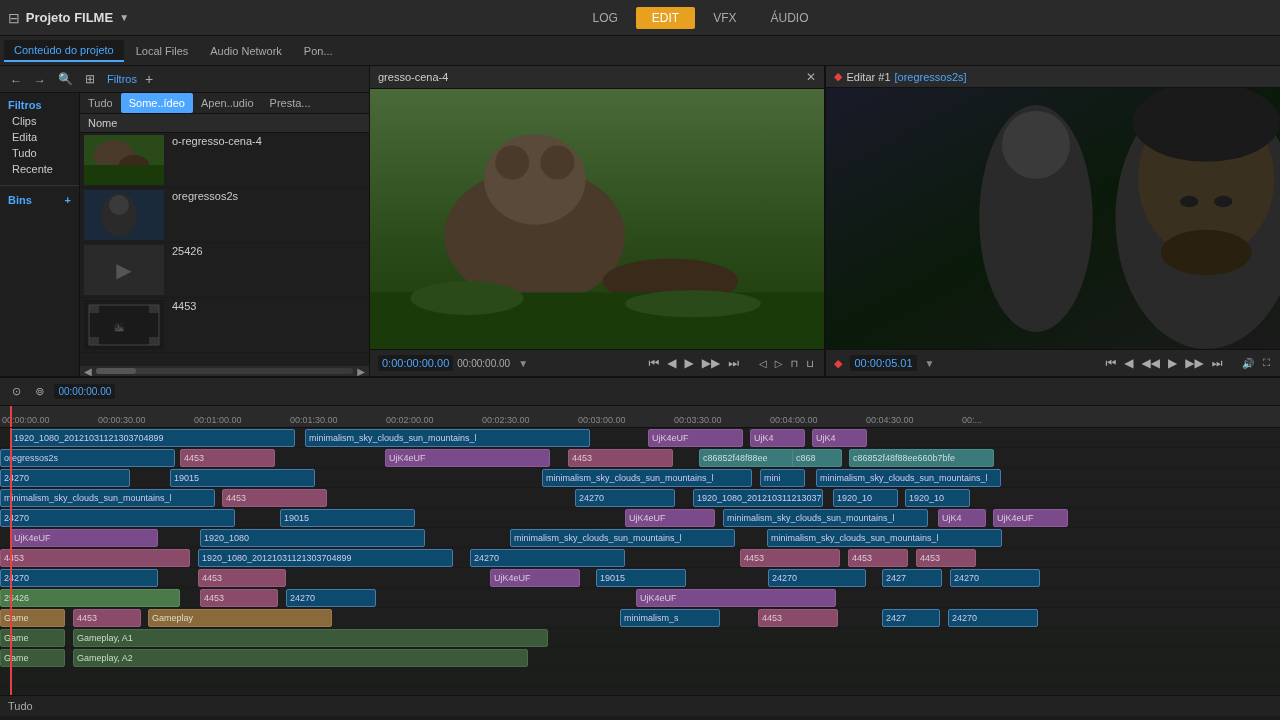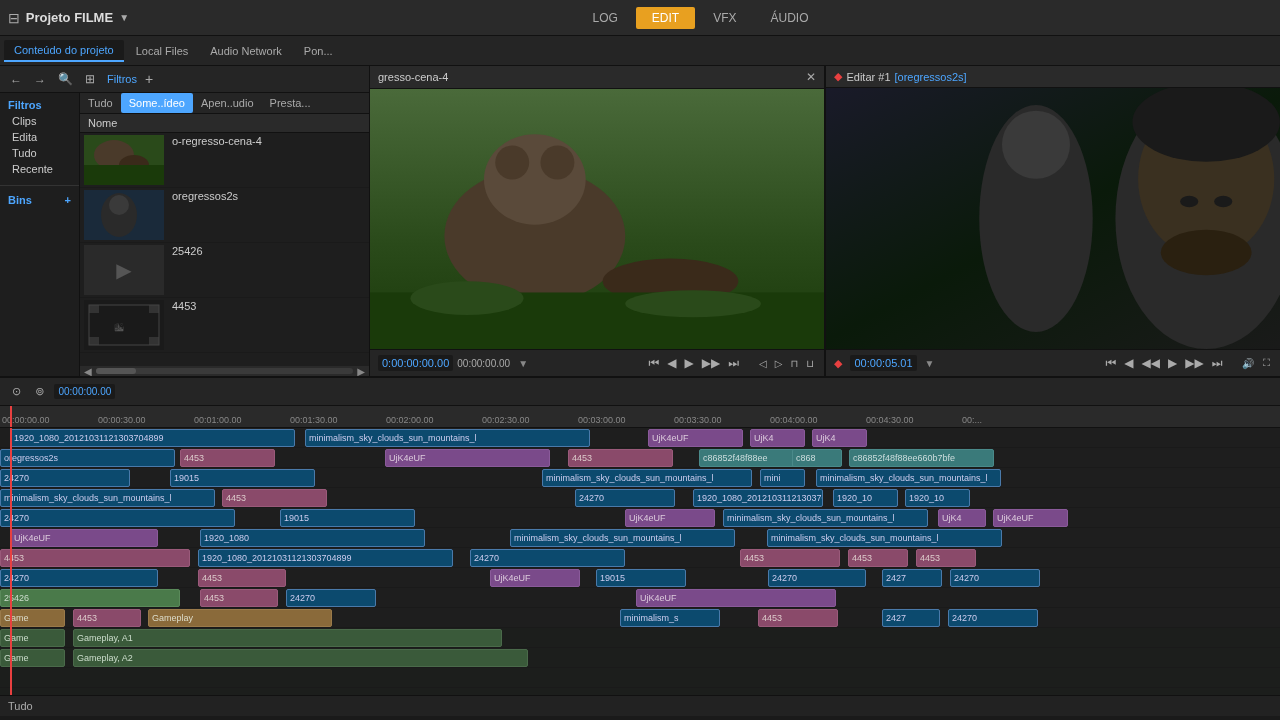--- a/index.html
+++ b/index.html
@@ -436,21 +436,21 @@
           <div class="tl-clip tl-clip-pink" style="left:73px; width:68px;">4453</div>
           <div class="tl-clip tl-clip-orange" style="left:148px; width:184px;">Gameplay</div>
           <div class="tl-clip tl-clip-blue" style="left:620px; width:100px;">minimalism_s</div>
           <div class="tl-clip tl-clip-pink" style="left:758px; width:80px;">4453</div>
           <div class="tl-clip tl-clip-blue" style="left:882px; width:58px;">2427</div>
           <div class="tl-clip tl-clip-blue" style="left:948px; width:90px;">24270</div>
         </div>
 
         <div class="timeline-row a">
           <div class="tl-clip tl-clip-audio" style="left:0px; width:65px; background:#3a5a3a; border-color:#4a6a4a;">Game</div>
-          <div class="tl-clip tl-clip-audio" style="left:73px; width:429px; background:#3a5a3a; border-color:#4a6a4a;">Gameplay, A1</div>
+          <div class="tl-clip tl-clip-audio" style="left:73px; width:475px; background:#3a5a3a; border-color:#4a6a4a;">Gameplay, A1</div>
         </div>
 
         <div class="timeline-row a">
           <div class="tl-clip tl-clip-audio" style="left:0px; width:65px; background:#3a5a3a; border-color:#4a6a4a;">Game</div>
           <div class="tl-clip tl-clip-audio" style="left:73px; width:455px; background:#3a5a3a; border-color:#4a6a4a;">Gameplay, A2</div>
         </div>
 
         <div class="timeline-row a"></div>
 
         <div class="timeline-row a">

